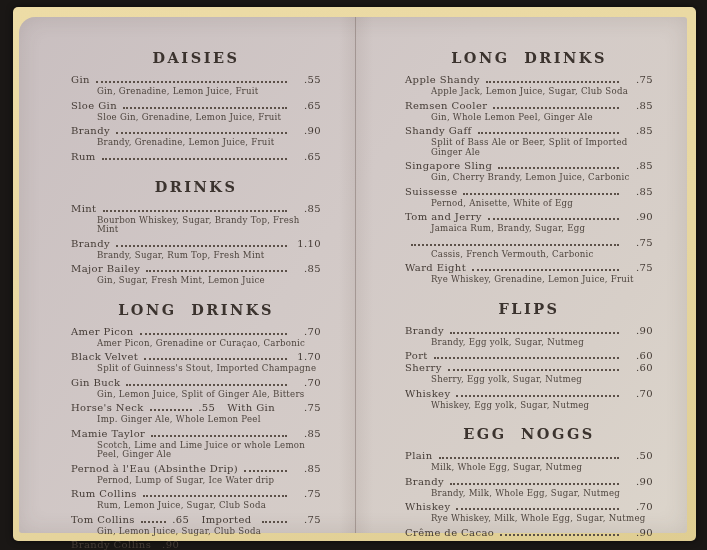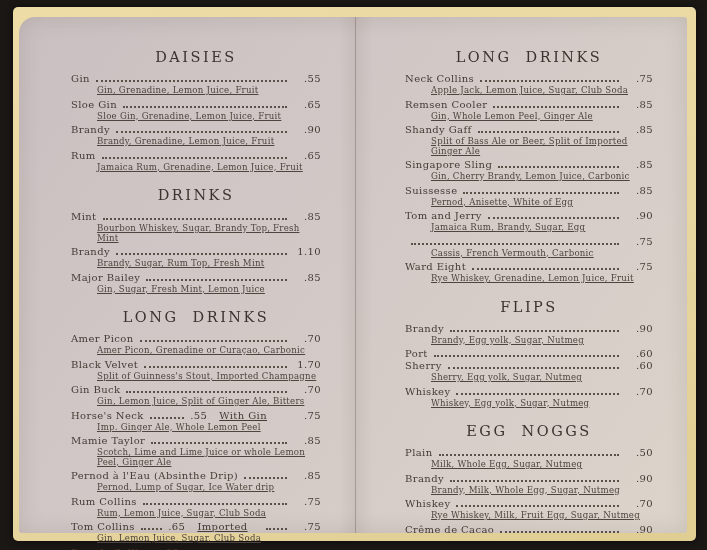--- a/index.html
+++ b/index.html
@@ -29,21 +29,21 @@
     background:linear-gradient(90deg,rgba(110,92,86,0) 0%,rgba(110,92,86,.10) 48%,rgba(110,92,86,0) 100%);
   }
   .col{
     position:absolute;top:32px;
   }
   .col-left{left:52px;width:250px;}
   .col-right{left:386px;width:248px;}
 
   .section-title{
     text-align:center;
-    font-weight:400;
+    font-weight:700;
     font-size:14.5px;
     letter-spacing:2.5px;
     word-spacing:7px;
     color:#3b332e;
     margin:15px 0 8px 0;
   }
   .menu-section:first-child .section-title{margin-top:0;}
 
   .item-row{
     display:flex;
@@ -56,36 +56,35 @@
   }
   .item-name{white-space:nowrap;}
   .dot-leader{
     flex:1;
     min-width:10px;
     border-bottom:2px dotted #5b5048;
     align-self:flex-end;
     margin:0 6px 3px 6px;
   }
   .mid-price{margin-right:12px;}
-  .mid-label{margin-right:12px;text-decoration:underline;}
+  .mid-label{margin-right:4px;}
   .mid-gap{display:inline-block;width:14px;}
   .item-price{
     min-width:28px;
     text-align:right;
     white-space:nowrap;
   }
   .item-sub{
     font-size:8.6px;
     line-height:9.5px;
     letter-spacing:.25px;
     color:#4e453e;
     padding-left:26px;
     margin:1px 0 3px 0;
     max-width:224px;
-    text-decoration:underline;
   }
 </style>
 </head>
 <body style="background: rgb(26, 23, 21);">
 
 <div class="cover" style="background-color: rgb(232, 215, 161);"></div>
 <div class="page">
   <div class="fold-shade"></div>
   <div class="fold"></div>
   <div class="col col-left">
@@ -107,21 +106,20 @@
           <span class="item-name">Brandy</span>
           <span class="dot-leader"></span>
           <span class="item-price">.90</span>
         </div>
         <div class="item-sub">Brandy, Grenadine, Lemon Juice, Fruit</div>
         <div class="item-row">
           <span class="item-name">Rum</span>
           <span class="dot-leader"></span>
           <span class="item-price">.65</span>
         </div>
-        <div class="item-sub">Jamaica Rum, Grenadine, Lemon Juice, Fruit</div>
       </div>
       <div class="menu-section">
         <div class="section-title">DRINKS</div>
         <div class="item-row">
           <span class="item-name">Mint</span>
           <span class="dot-leader"></span>
           <span class="item-price">.85</span>
         </div>
         <div class="item-sub">Bourbon Whiskey, Sugar, Brandy Top, Fresh Mint</div>
         <div class="item-row">
@@ -196,21 +194,21 @@
         <div class="item-row">
           <span class="item-name">Brandy Collins</span>
           <span class="item-price">.90</span>
         </div>
       </div>
     </div>
   <div class="col col-right">
       <div class="menu-section">
         <div class="section-title">LONG DRINKS</div>
         <div class="item-row">
-          <span class="item-name">Neck Collins</span>
+          <span class="item-name">Apple Shandy</span>
           <span class="dot-leader"></span>
           <span class="item-price">.75</span>
         </div>
         <div class="item-sub">Apple Jack, Lemon Juice, Sugar, Club Soda</div>
         <div class="item-row">
           <span class="item-name">Remsen Cooler</span>
           <span class="dot-leader"></span>
           <span class="item-price">.85</span>
         </div>
         <div class="item-sub">Gin, Whole Lemon Peel, Ginger Ale</div>
@@ -288,21 +286,21 @@
           <span class="item-name">Brandy</span>
           <span class="dot-leader"></span>
           <span class="item-price">.90</span>
         </div>
         <div class="item-sub">Brandy, Milk, Whole Egg, Sugar, Nutmeg</div>
         <div class="item-row">
           <span class="item-name">Whiskey</span>
           <span class="dot-leader"></span>
           <span class="item-price">.70</span>
         </div>
-        <div class="item-sub">Rye Whiskey, Milk, Fruit Egg, Sugar, Nutmeg</div>
+        <div class="item-sub">Rye Whiskey, Milk, Whole Egg, Sugar, Nutmeg</div>
         <div class="item-row">
           <span class="item-name">Crême de Cacao</span>
           <span class="dot-leader"></span>
           <span class="item-price">.90</span>
         </div>
       </div>
     </div>
 </div>
 
 </body></html>

